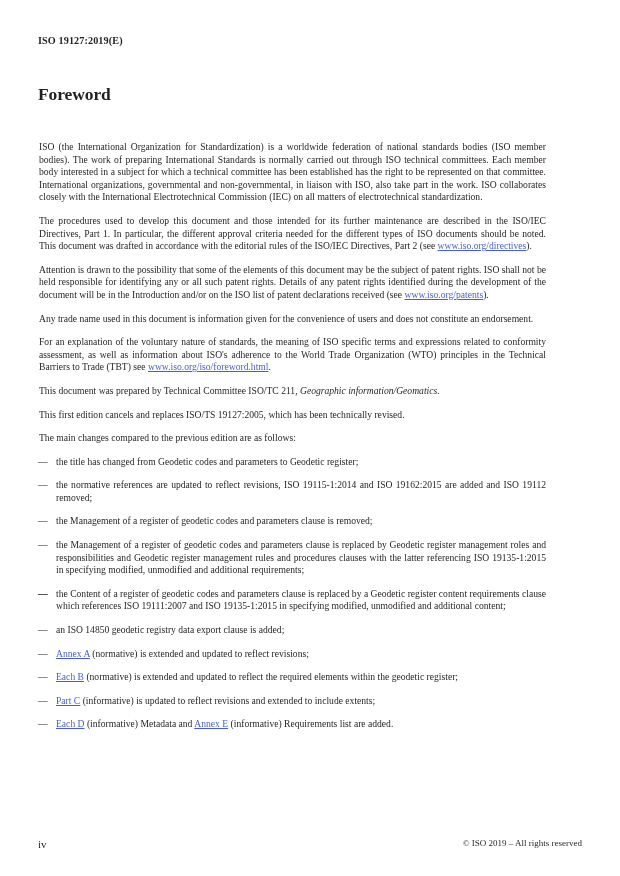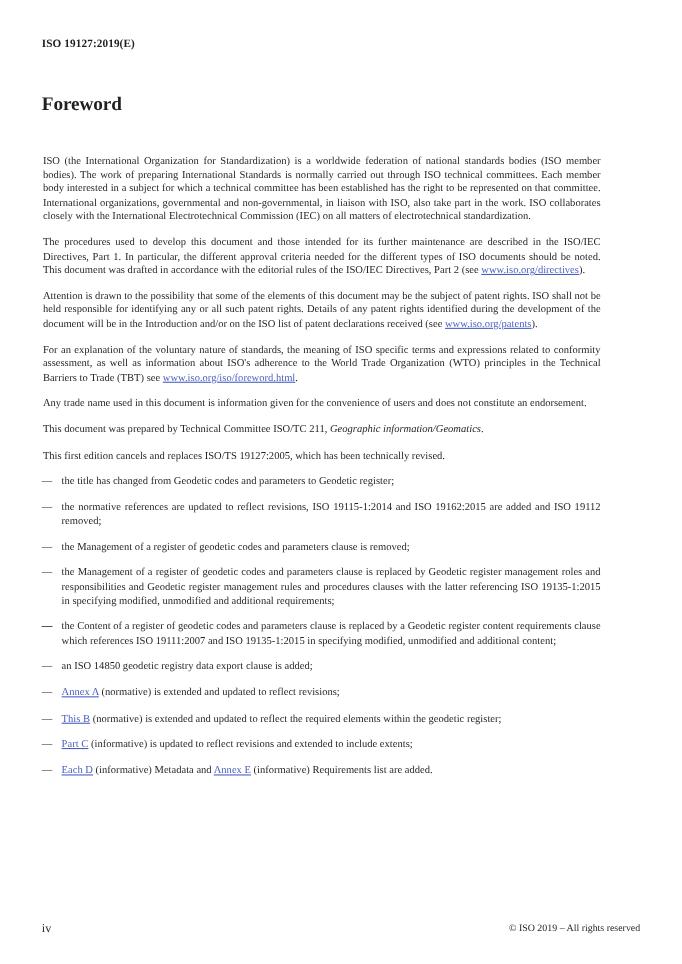--- a/index.html
+++ b/index.html
@@ -117,39 +117,40 @@
   <div class="content">
 
     <h1 class="foreword">Foreword</h1>
 
     <p class="para">ISO (the International Organization for Standardization) is a worldwide federation of national standards bodies (ISO member bodies). The work of preparing International Standards is normally carried out through ISO technical committees. Each member body interested in a subject for which a technical committee has been established has the right to be represented on that committee. International organizations, governmental and non-governmental, in liaison with ISO, also take part in the work. ISO collaborates closely with the International Electrotechnical Commission (IEC) on all matters of electrotechnical standardization.</p>
 
     <p class="para"><span>The procedures used to develop this document and those intended for its further maintenance are described in the ISO/IEC Directives, Part 1. In particular, the different approval criteria needed for the different types of ISO documents should be noted. This document was drafted in accordance with the editorial rules of the ISO/IEC Directives, Part 2 (see </span><a class="link" href="#">www.iso.org/directives</a><span>).</span></p>
 
     <p class="para"><span>Attention is drawn to the possibility that some of the elements of this document may be the subject of patent rights. ISO shall not be held responsible for identifying any or all such patent rights. Details of any patent rights identified during the development of the document will be in the Introduction and/or on the ISO list of patent declarations received (see </span><a class="link" href="#">www.iso.org/patents</a><span>).</span></p>
 
+    <p class="para">Any trade name used in this document is information given for the convenience of users and does not constitute an endorsement.</p>
+
     <p class="para"><span>For an explanation of the voluntary nature of standards, the meaning of ISO specific terms and expressions related to conformity assessment, as well as information about ISO's adherence to the World Trade Organization (WTO) principles in the Technical Barriers to Trade (TBT) see </span><a class="link" href="#">www.iso.org/iso/foreword.html</a><span>.</span></p>
-
-    <p class="para">Any trade name used in this document is information given for the convenience of users and does not constitute an endorsement.</p>
 
     <p class="para"><span>This document was prepared by Technical Committee ISO/TC 211, </span><span class="ital">Geographic information/Geomatics</span><span>.</span></p>
 
     <p class="para">This first edition cancels and replaces ISO/TS 19127:2005, which has been technically revised.</p>
 
+    <p class="para">The main changes compared to the previous edition are as follows:</p>
 
     <ul class="changes">
       <li><span class="dash">—</span><span>the title has changed from Geodetic codes and parameters to Geodetic register;</span></li>
       <li><span class="dash">—</span><span>the normative references are updated to reflect revisions, ISO 19115-1:2014 and ISO 19162:2015 are added and ISO 19112 removed;</span></li>
       <li><span class="dash">—</span><span>the Management of a register of geodetic codes and parameters clause is removed;</span></li>
       <li><span class="dash">—</span><span>the Management of a register of geodetic codes and parameters clause is replaced by Geodetic register management roles and responsibilities and Geodetic register management rules and procedures clauses with the latter referencing ISO 19135-1:2015 in specifying modified, unmodified and additional requirements;</span></li>
       <li><span class="dash">—</span></li>
       <li><span class="dash">—</span><span>the Content of a register of geodetic codes and parameters clause is replaced by a Geodetic register content requirements clause which references ISO 19111:2007 and ISO 19135-1:2015 in specifying modified, unmodified and additional content;</span></li>
       <li><span class="dash">—</span><span>an ISO 14850 geodetic registry data export clause is added;</span></li>
       <li><span class="dash">—</span><a class="link" href="#">Annex A</a><span> (normative) is extended and updated to reflect revisions;</span></li>
-      <li><span class="dash">—</span><a class="link" href="#">This B</a><span> (normative) is extended and updated to reflect the required elements within the geodetic register;</span></li>
+      <li><span class="dash">—</span><a class="link" href="#">Each B</a><span> (normative) is extended and updated to reflect the required elements within the geodetic register;</span></li>
       <li><span class="dash">—</span><a class="link" href="#">Part C</a><span> (informative) is updated to reflect revisions and extended to include extents;</span></li>
       <li><span class="dash">—</span><a class="link" href="#">Each D</a><span> (informative) Metadata and </span><a class="link" href="#">Annex E</a><span> (informative) Requirements list are added.</span></li>
     </ul>
 
   </div>
 
   <div class="footer">
     <div class="pg">iv</div>
     <div class="rights">© ISO 2019 – All rights reserved</div>
   </div>

